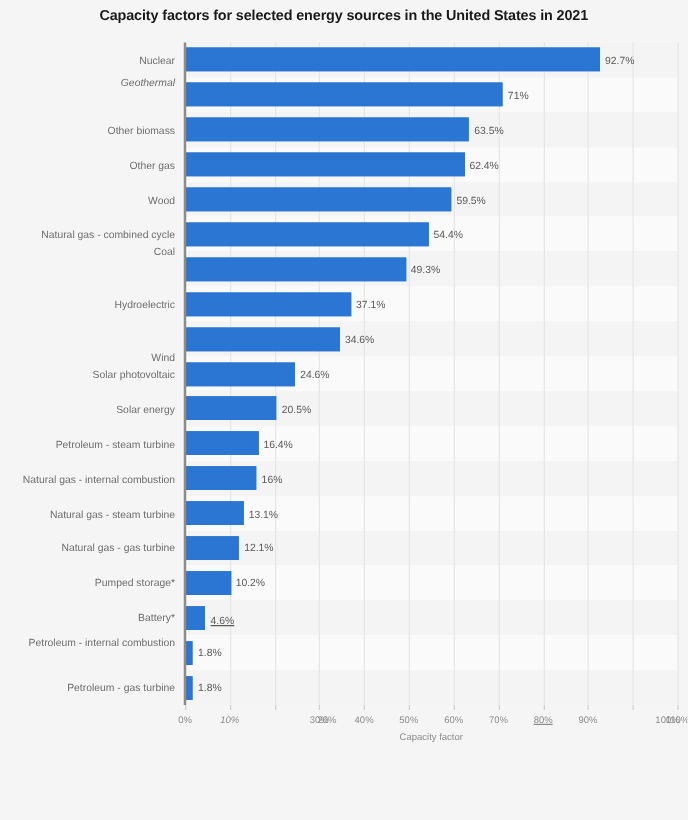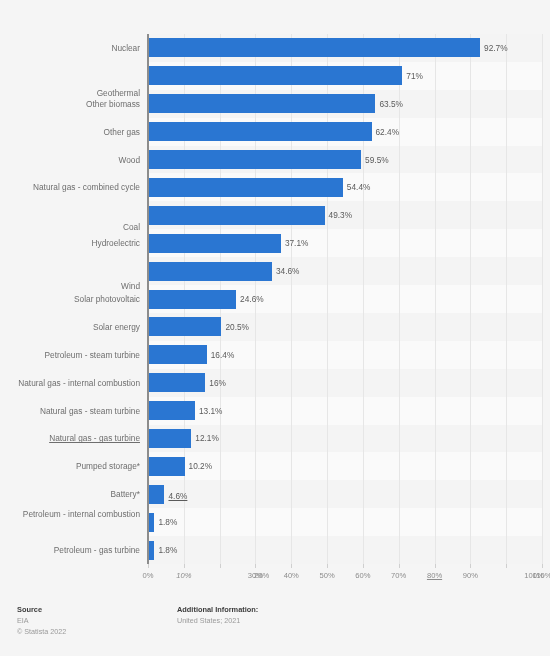--- a/index.html
+++ b/index.html
@@ -165,38 +165,39 @@
     font-size: 7.2px;
     color: #9a9a9a;
     line-height: 11px;
   }
 </style>
 </head>
 <body>
 
 <div id="page">
 
+  <div id="chart-title">Capacity factors for selected energy sources in the United States in 2021</div>
 
   <div id="chart-area">
     <div id="y-axis-labels">
         <div class="cat-label" style="top: 8.94737px;">Nuclear</div>
-        <div class="cat-label" style="top: 54px;">Geothermal</div>
+        <div class="cat-label" style="top: 27px; font-style: italic;">Geothermal</div>
         <div class="cat-label" style="top: 64.7368px;">Other biomass</div>
         <div class="cat-label" style="top: 92.6316px;">Other gas</div>
         <div class="cat-label" style="top: 120.526px;">Wood</div>
         <div class="cat-label" style="top: 148.421px;">Natural gas - combined cycle</div>
-        <div class="cat-label" style="top: 188px;">Coal</div>
+        <div class="cat-label" style="top: 162px;">Coal</div>
         <div class="cat-label" style="top: 204.211px;">Hydroelectric</div>
         <div class="cat-label" style="top: 247px;">Wind</div>
         <div class="cat-label" style="top: 260px;">Solar photovoltaic</div>
         <div class="cat-label" style="top: 287.895px;">Solar energy</div>
         <div class="cat-label" style="top: 315.789px;">Petroleum - steam turbine</div>
         <div class="cat-label" style="top: 343.684px;">Natural gas - internal combustion</div>
         <div class="cat-label" style="top: 371.579px;">Natural gas - steam turbine</div>
-        <div class="cat-label" style="top: 399.474px; text-decoration: underline;">Natural gas - gas turbine</div>
+        <div class="cat-label" style="top: 399.474px;">Natural gas - gas turbine</div>
         <div class="cat-label" style="top: 427.368px;">Pumped storage*</div>
         <div class="cat-label" style="top: 455.263px;">Battery*</div>
         <div class="cat-label" style="top: 475px;">Petroleum - internal combustion</div>
         <div class="cat-label" style="top: 511.053px;">Petroleum - gas turbine</div>
       </div>
     <div id="plot">
         <div class="row-band" style="top: 0px; height: 27.8947px; background: rgb(244, 244, 244);"></div>
         <div class="row-band" style="top: 27.8947px; height: 27.8947px; background: rgb(250, 250, 250);"></div>
         <div class="row-band" style="top: 55.7895px; height: 27.8947px; background: rgb(244, 244, 244);"></div>
         <div class="row-band" style="top: 83.6842px; height: 27.8947px; background: rgb(250, 250, 250);"></div>
@@ -262,20 +263,21 @@
         <div class="bar-value" style="top: 457px; left: 20.4764px; text-decoration: underline;">4.6%</div>
         <div class="bar" style="top: 478.658px; left: 0px; width: 6.44727px; background: rgb(42, 118, 210); border-color: rgb(42, 118, 210);"></div>
         <div class="bar-value" style="top: 483.158px; left: 10.4473px;">1.8%</div>
         <div class="bar" style="top: 506.553px; left: 0px; width: 6.44727px; background: rgb(42, 118, 210); border-color: rgb(42, 118, 210);"></div>
         <div class="bar-value" style="top: 511.053px; left: 10.4473px;">1.8%</div>
       </div>
     <div id="y-axis-line"></div>
   </div>
 
   <div id="x-axis">
+    <div id="x-axis-title">Capacity factor</div>
   <div class="tick-mark" style="left: 148px;"></div>
       <div class="tick-label" style="left: 148px;">0%</div>
       <div class="tick-mark" style="left: 183.818px;"></div>
       <div class="tick-label" style="left: 183.818px; font-style: italic;">10%</div>
       <div class="tick-mark" style="left: 219.636px;"></div>
       <div class="tick-label" style="left: 219.636px; margin-left: 42px;">20%</div>
       <div class="tick-mark" style="left: 255.455px;"></div>
       <div class="tick-label" style="left: 255.455px;">30%</div>
       <div class="tick-mark" style="left: 291.273px;"></div>
       <div class="tick-label" style="left: 291.273px;">40%</div>
@@ -288,25 +290,14 @@
       <div class="tick-mark" style="left: 434.545px;"></div>
       <div class="tick-label" style="left: 434.545px; text-decoration: underline;">80%</div>
       <div class="tick-mark" style="left: 470.364px;"></div>
       <div class="tick-label" style="left: 470.364px;">90%</div>
       <div class="tick-mark" style="left: 506.182px;"></div>
       <div class="tick-label" style="left: 534px;">100%</div>
       <div class="tick-mark" style="left: 542px;"></div>
       <div class="tick-label" style="left: 542px;">110%</div>
     </div>
 
-  <div id="footer">
-    <div class="foot-col" id="source-col">
-      <div class="foot-head">Source</div>
-      <div class="foot-line">EIA</div>
-      <div class="foot-line">© Statista 2022</div>
-    </div>
-    <div class="foot-col" id="addl-col">
-      <div class="foot-head">Additional Information:</div>
-      <div class="foot-line">United States; 2021</div>
-    </div>
-  </div>
 
 </div>
 
 </body></html>

